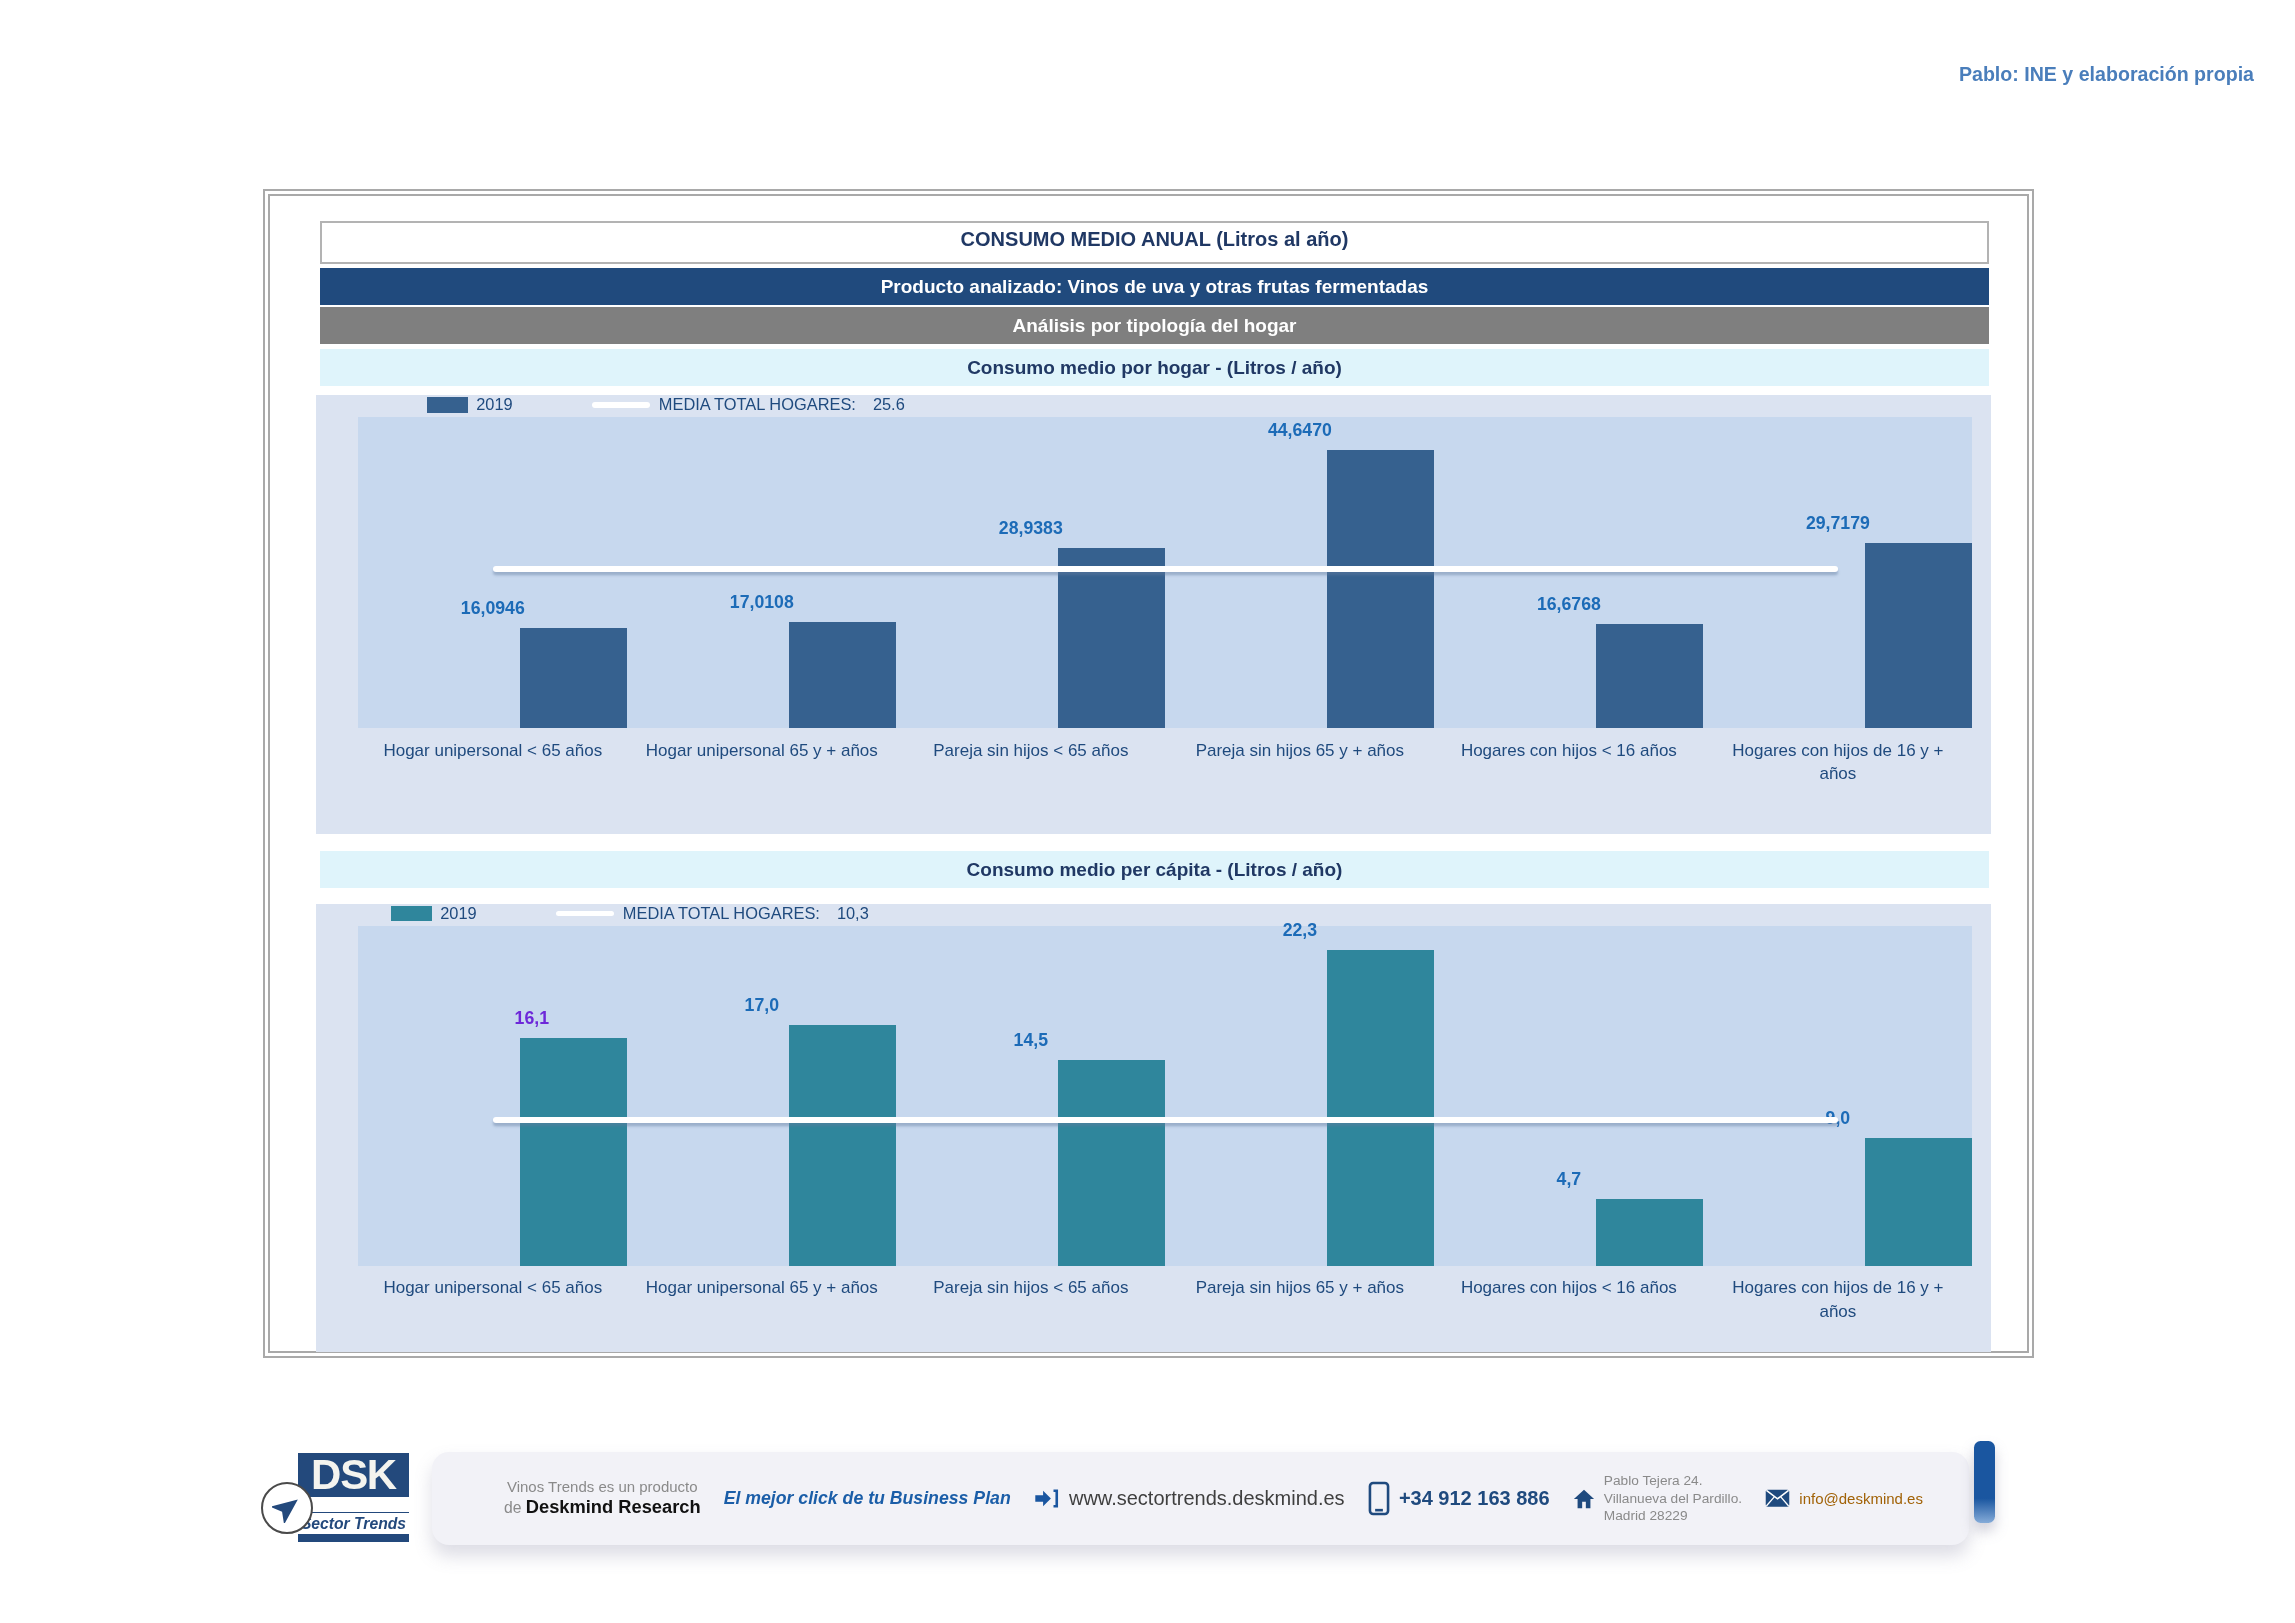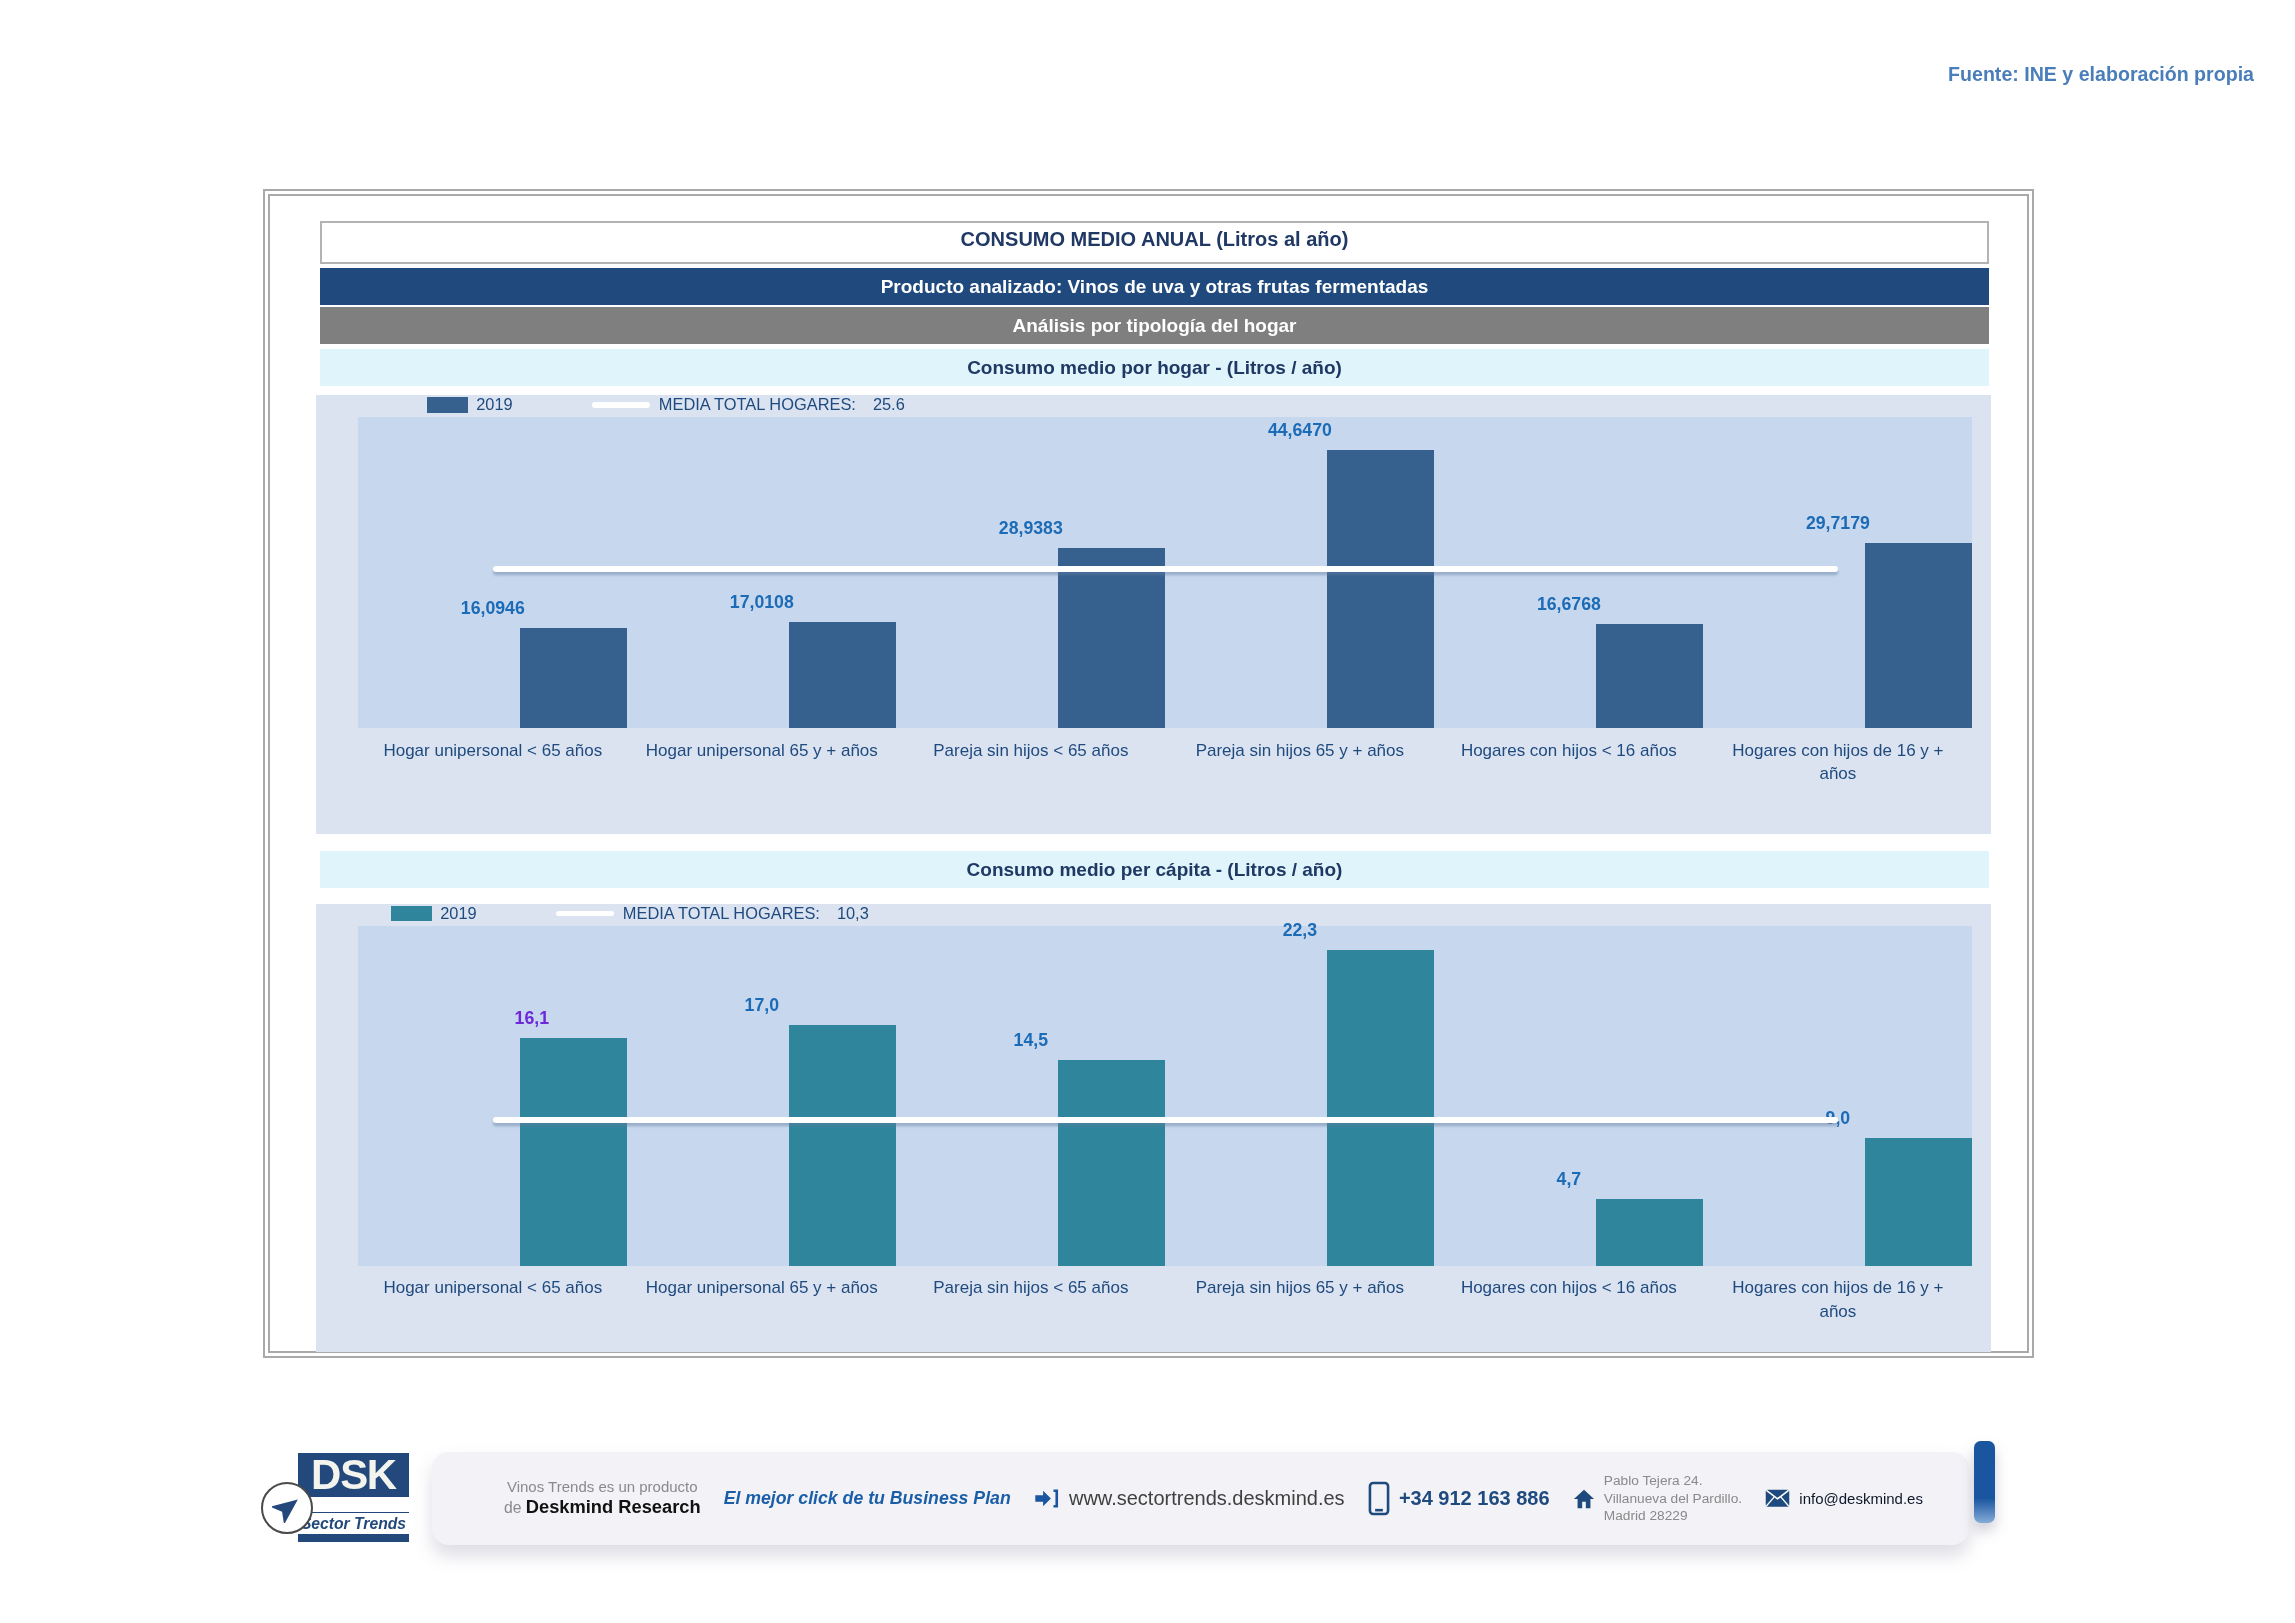--- a/index.html
+++ b/index.html
@@ -63,42 +63,42 @@
               box-shadow:0 7.9px 13px rgba(120,120,150,0.35);}
   .fitem{display:flex;align-items:center;}
   .fprod{display:flex;flex-direction:column;justify-content:center;line-height:1.25;}
   .fprod .g1{color:#8a8a8a;font-size:15px;}
   .fprod .g2{color:#8a8a8a;font-size:15.7px;}
   .fprod .g2 b{color:#111111;font-size:18.3px;}
   .ftag{color:#1b5ea8;font-size:17.7px;font-weight:bold;font-style:italic;}
   .fweb{color:#3f3f3f;font-size:20px;}
   .fphone{color:#1f4a7e;font-size:20px;font-weight:bold;}
   .faddr{color:#8a8a8a;font-size:13.7px;line-height:1.3;display:flex;flex-direction:column;}
-  .femail{color:#0f172a;font-size:15px;}
+  .femail{color:#a16207;font-size:15px;}
   .icon{margin-right:9.2px;display:inline-flex;align-items:center;}
 
   
   .dsk{position:absolute;left:261px;top:1453px;width:152px;height:92px;}
   .dsk-box{position:absolute;left:37px;top:0;width:111px;height:44px;background:#23497c;
            display:flex;align-items:center;justify-content:center;}
   .dsk-box span{color:#f4f4ef;font-size:42px;font-weight:800;letter-spacing:-1.3px;}
   .dsk-mid{position:absolute;left:37px;top:59px;width:111px;height:22px;background:#ffffff;
            border-top:1.3px solid #23497c;box-sizing:border-box;display:flex;align-items:center;justify-content:center;}
   .dsk-mid span{color:#23497c;font-size:15.7px;font-weight:bold;font-style:italic;}
   .dsk-bot{position:absolute;left:37px;top:81px;width:111px;height:7.9px;background:#23497c;}
   .dsk-circle{position:absolute;left:0;top:29px;width:52px;height:52px;border-radius:50%;
               background:#ffffff;border:2px solid #4a4a4a;box-sizing:border-box;z-index:3;
               display:flex;align-items:center;justify-content:center;}
 </style>
 </head>
 <body>
 
 <div class="page">
 
-  <div class="fuente">Fuente: INE y elaboración propia</div>
+  <div class="fuente">Pablo: INE y elaboración propia</div>
 
   <div class="panel">
     <div class="panel-inner">
 
       <div class="rows">
         <div class="hrow row-title">CONSUMO MEDIO ANUAL (Litros al año)</div>
         <div class="hrow row-product">Producto analizado: Vinos de uva y otras frutas fermentadas</div>
         <div class="hrow row-analysis">Análisis por tipología del hogar</div>
       </div>
 

